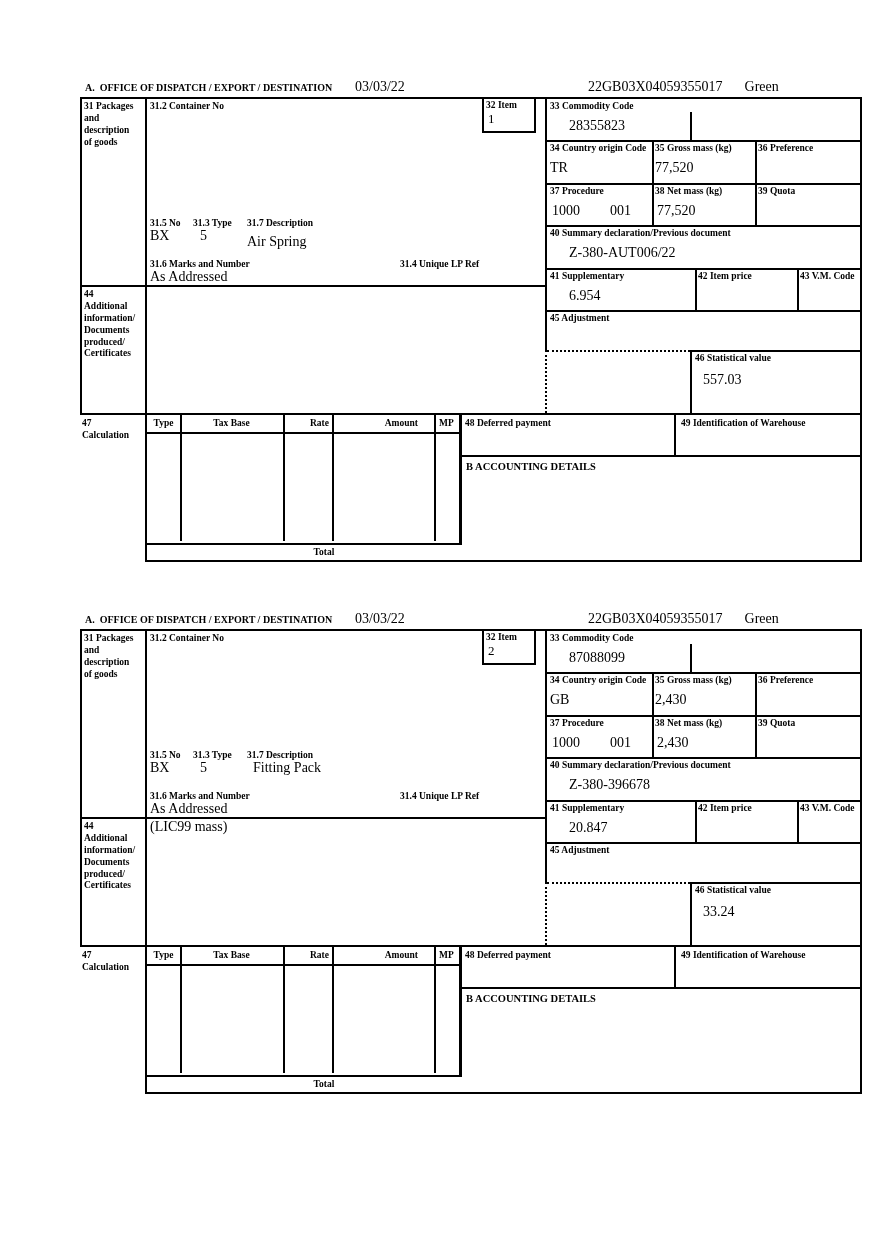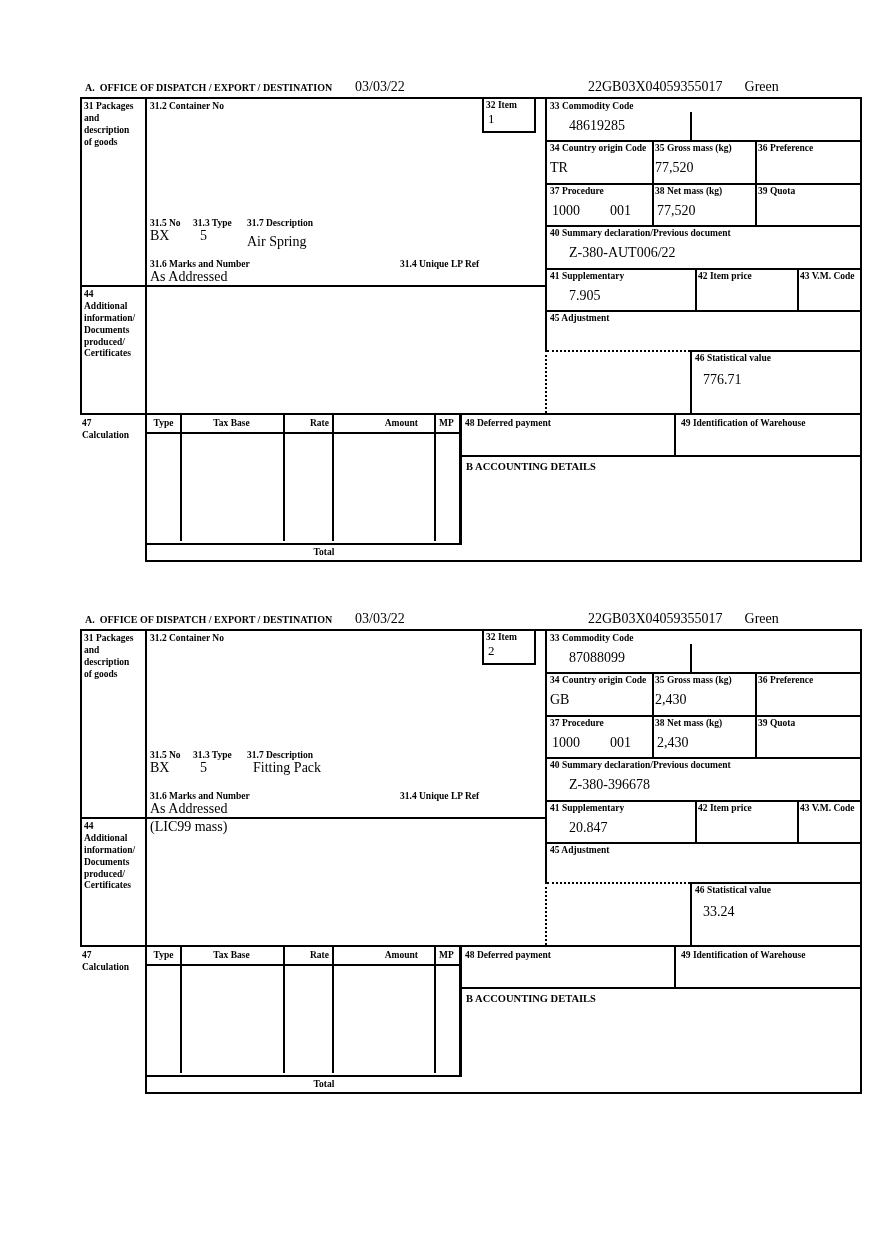--- a/index.html
+++ b/index.html
@@ -72,41 +72,41 @@
     <div class="lbl" style="left:165px;top:119px">31.7 Description</div>
     <div class="val" style="left:68px;top:130px">BX</div>
     <div class="val" style="left:118px;top:130px">5</div>
     <div class="val" style="left:165px;top:136px">Air Spring</div>
     <div class="lbl" style="left:68px;top:160px">31.6 Marks and Number</div>
     <div class="lbl" style="left:318px;top:160px">31.4 Unique LP Ref</div>
     <div class="val" style="left:68px;top:171px">As Addressed</div>
     <div class="val" style="left:68px;top:189px"></div>
 
     <div class="lbl" style="left:468px;top:2px">33 Commodity Code</div>
-    <div class="val" style="left:487px;top:20px">48619285</div>
+    <div class="val" style="left:487px;top:20px">28355823</div>
     <div class="lbl" style="left:468px;top:44px">34 Country origin Code</div>
     <div class="val" style="left:468px;top:62px">TR</div>
     <div class="lbl" style="left:573px;top:44px">35 Gross mass (kg)</div>
     <div class="val" style="left:573px;top:62px">77,520</div>
     <div class="lbl" style="left:676px;top:44px">36 Preference</div>
     <div class="lbl" style="left:468px;top:87px">37 Procedure</div>
     <div class="val" style="left:470px;top:105px">1000</div>
     <div class="val" style="left:528px;top:105px">001</div>
     <div class="lbl" style="left:573px;top:87px">38 Net mass (kg)</div>
     <div class="val" style="left:575px;top:105px">77,520</div>
     <div class="lbl" style="left:676px;top:87px">39 Quota</div>
     <div class="lbl" style="left:468px;top:129px">40 Summary declaration/Previous document</div>
     <div class="val" style="left:487px;top:147px">Z-380-AUT006/22</div>
     <div class="lbl" style="left:468px;top:172px">41 Supplementary</div>
-    <div class="val" style="left:487px;top:190px">7.905</div>
+    <div class="val" style="left:487px;top:190px">6.954</div>
     <div class="lbl" style="left:616px;top:172px">42 Item price</div>
     <div class="lbl" style="left:718px;top:172px">43 V.M. Code</div>
     <div class="lbl" style="left:468px;top:214px">45 Adjustment</div>
     <div class="lbl" style="left:613px;top:254px">46 Statistical value</div>
-    <div class="val" style="left:621px;top:274px">776.71</div>
+    <div class="val" style="left:621px;top:274px">557.03</div>
   </div>
 
   <div class="lbl" style="left:2px;top:340px;width:55px">47 Calculation</div>
   <div class="tbl">
     <div class="lbl" style="left:0;top:3px;width:33px;text-align:center">Type</div>
     <div class="lbl" style="left:33px;top:3px;width:103px;text-align:center">Tax Base</div>
     <div class="lbl" style="left:136px;top:3px;width:46px;text-align:right">Rate</div>
     <div class="lbl" style="left:182px;top:3px;width:89px;text-align:right">Amount</div>
     <div class="lbl" style="left:287px;top:3px;width:25px;text-align:center">MP</div>
     <div class="ln" style="left:0;top:17px;width:312px;height:2px"></div>

